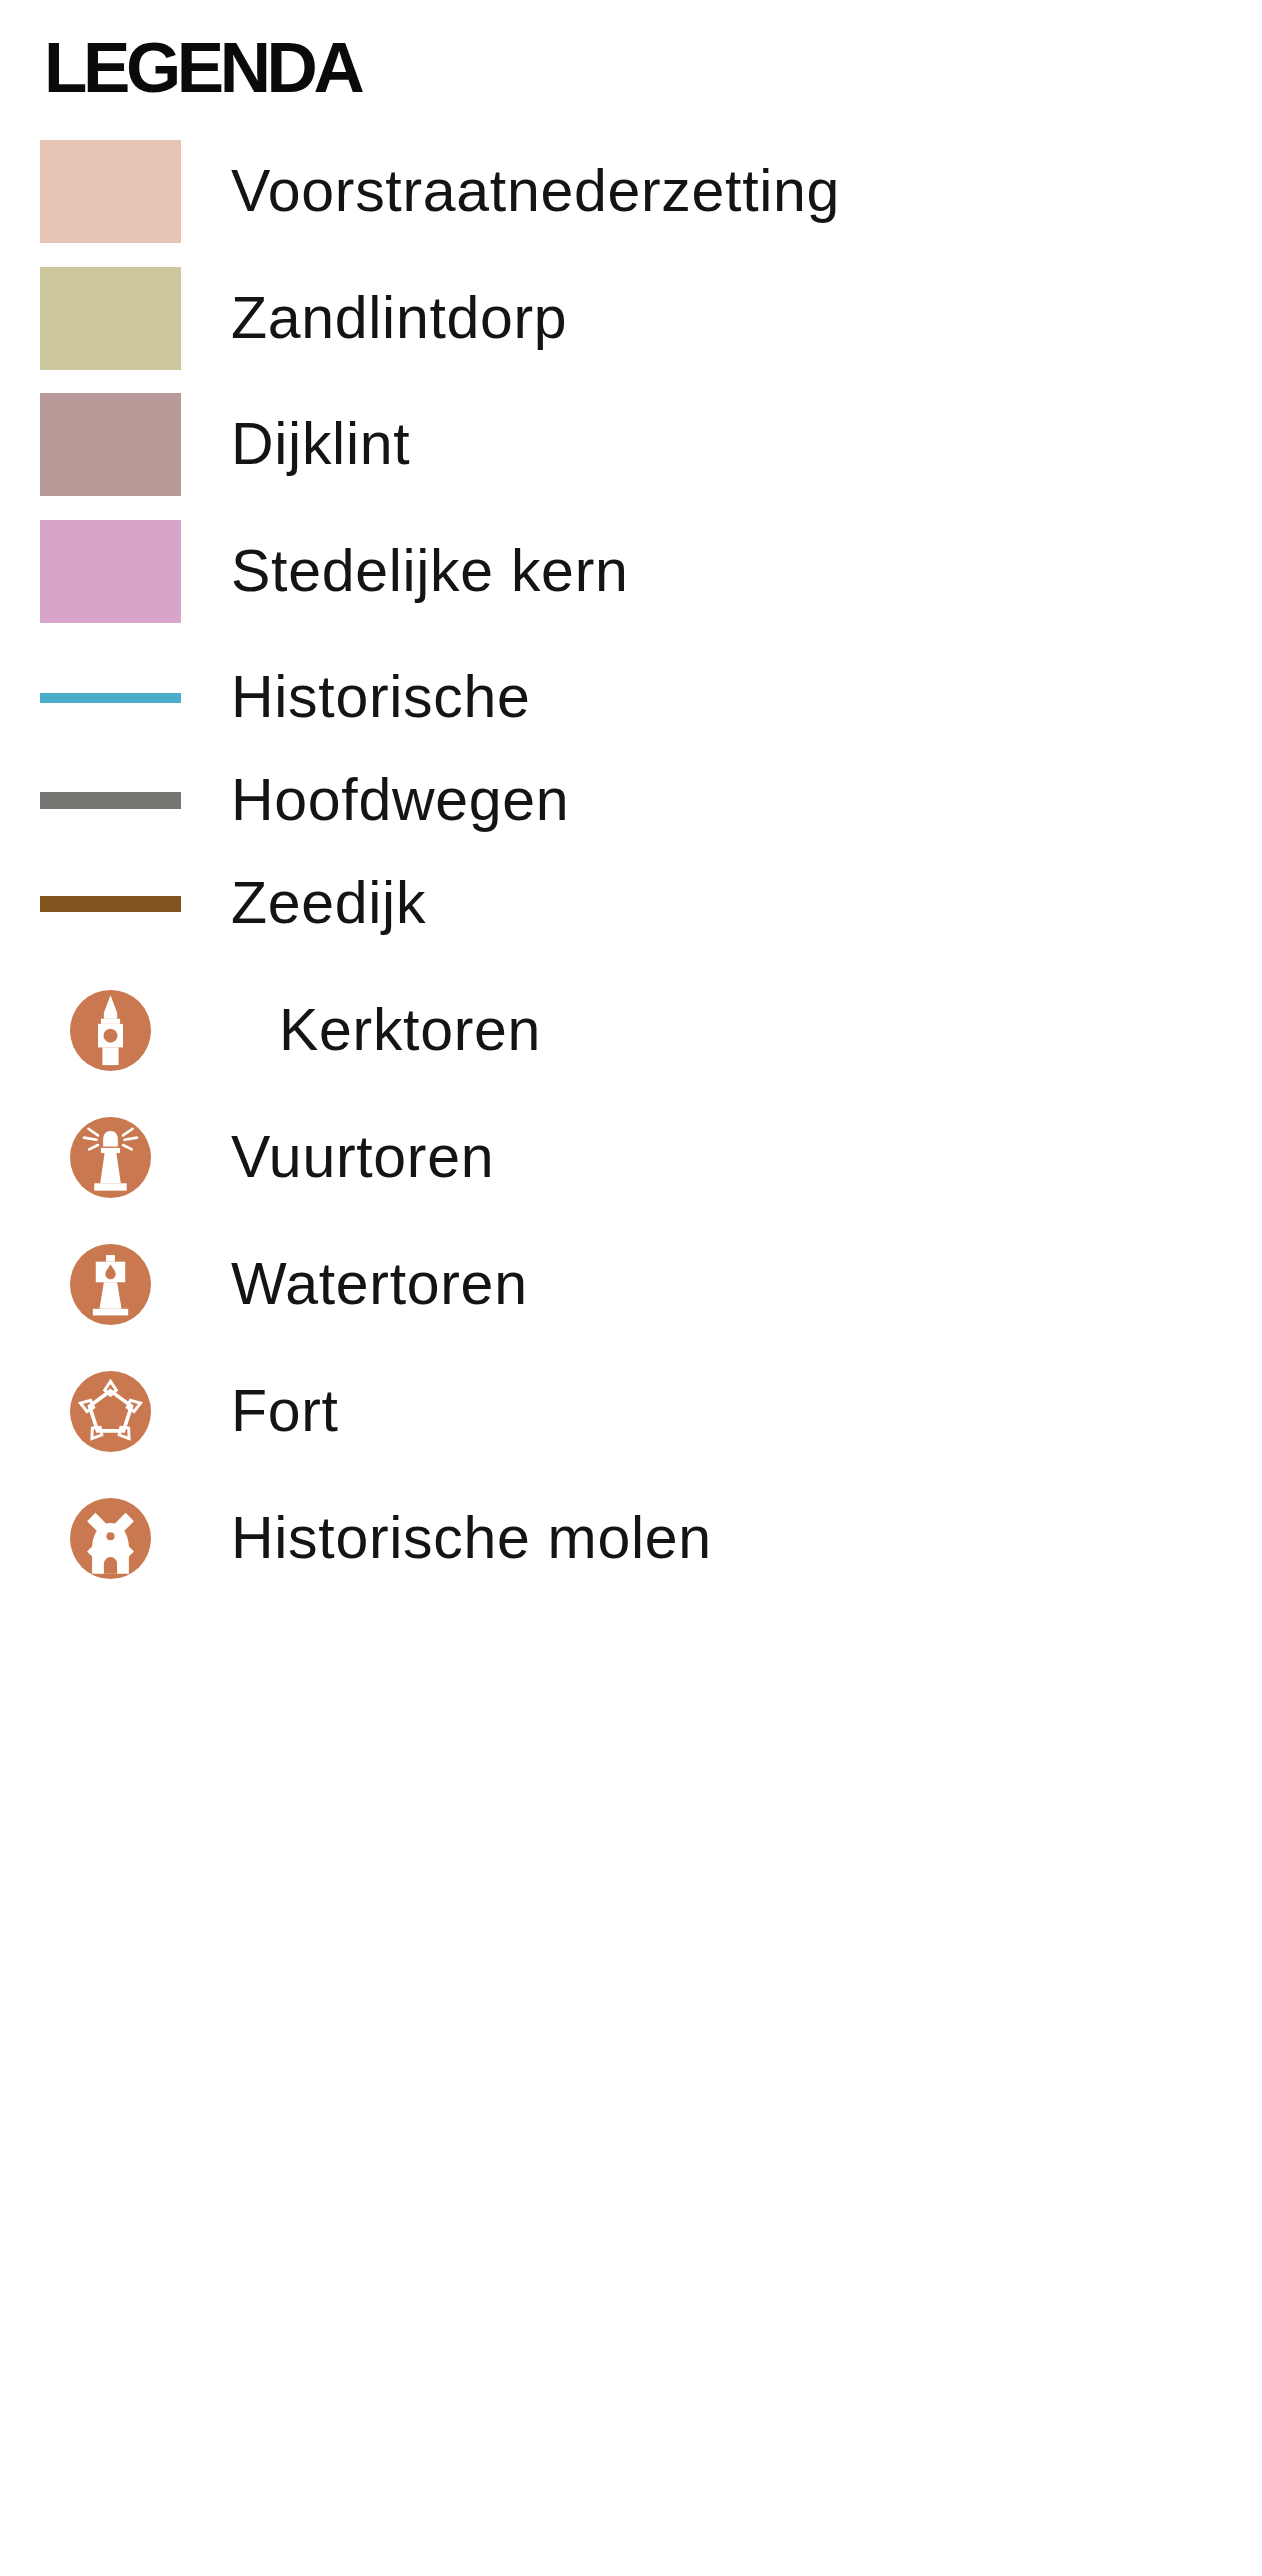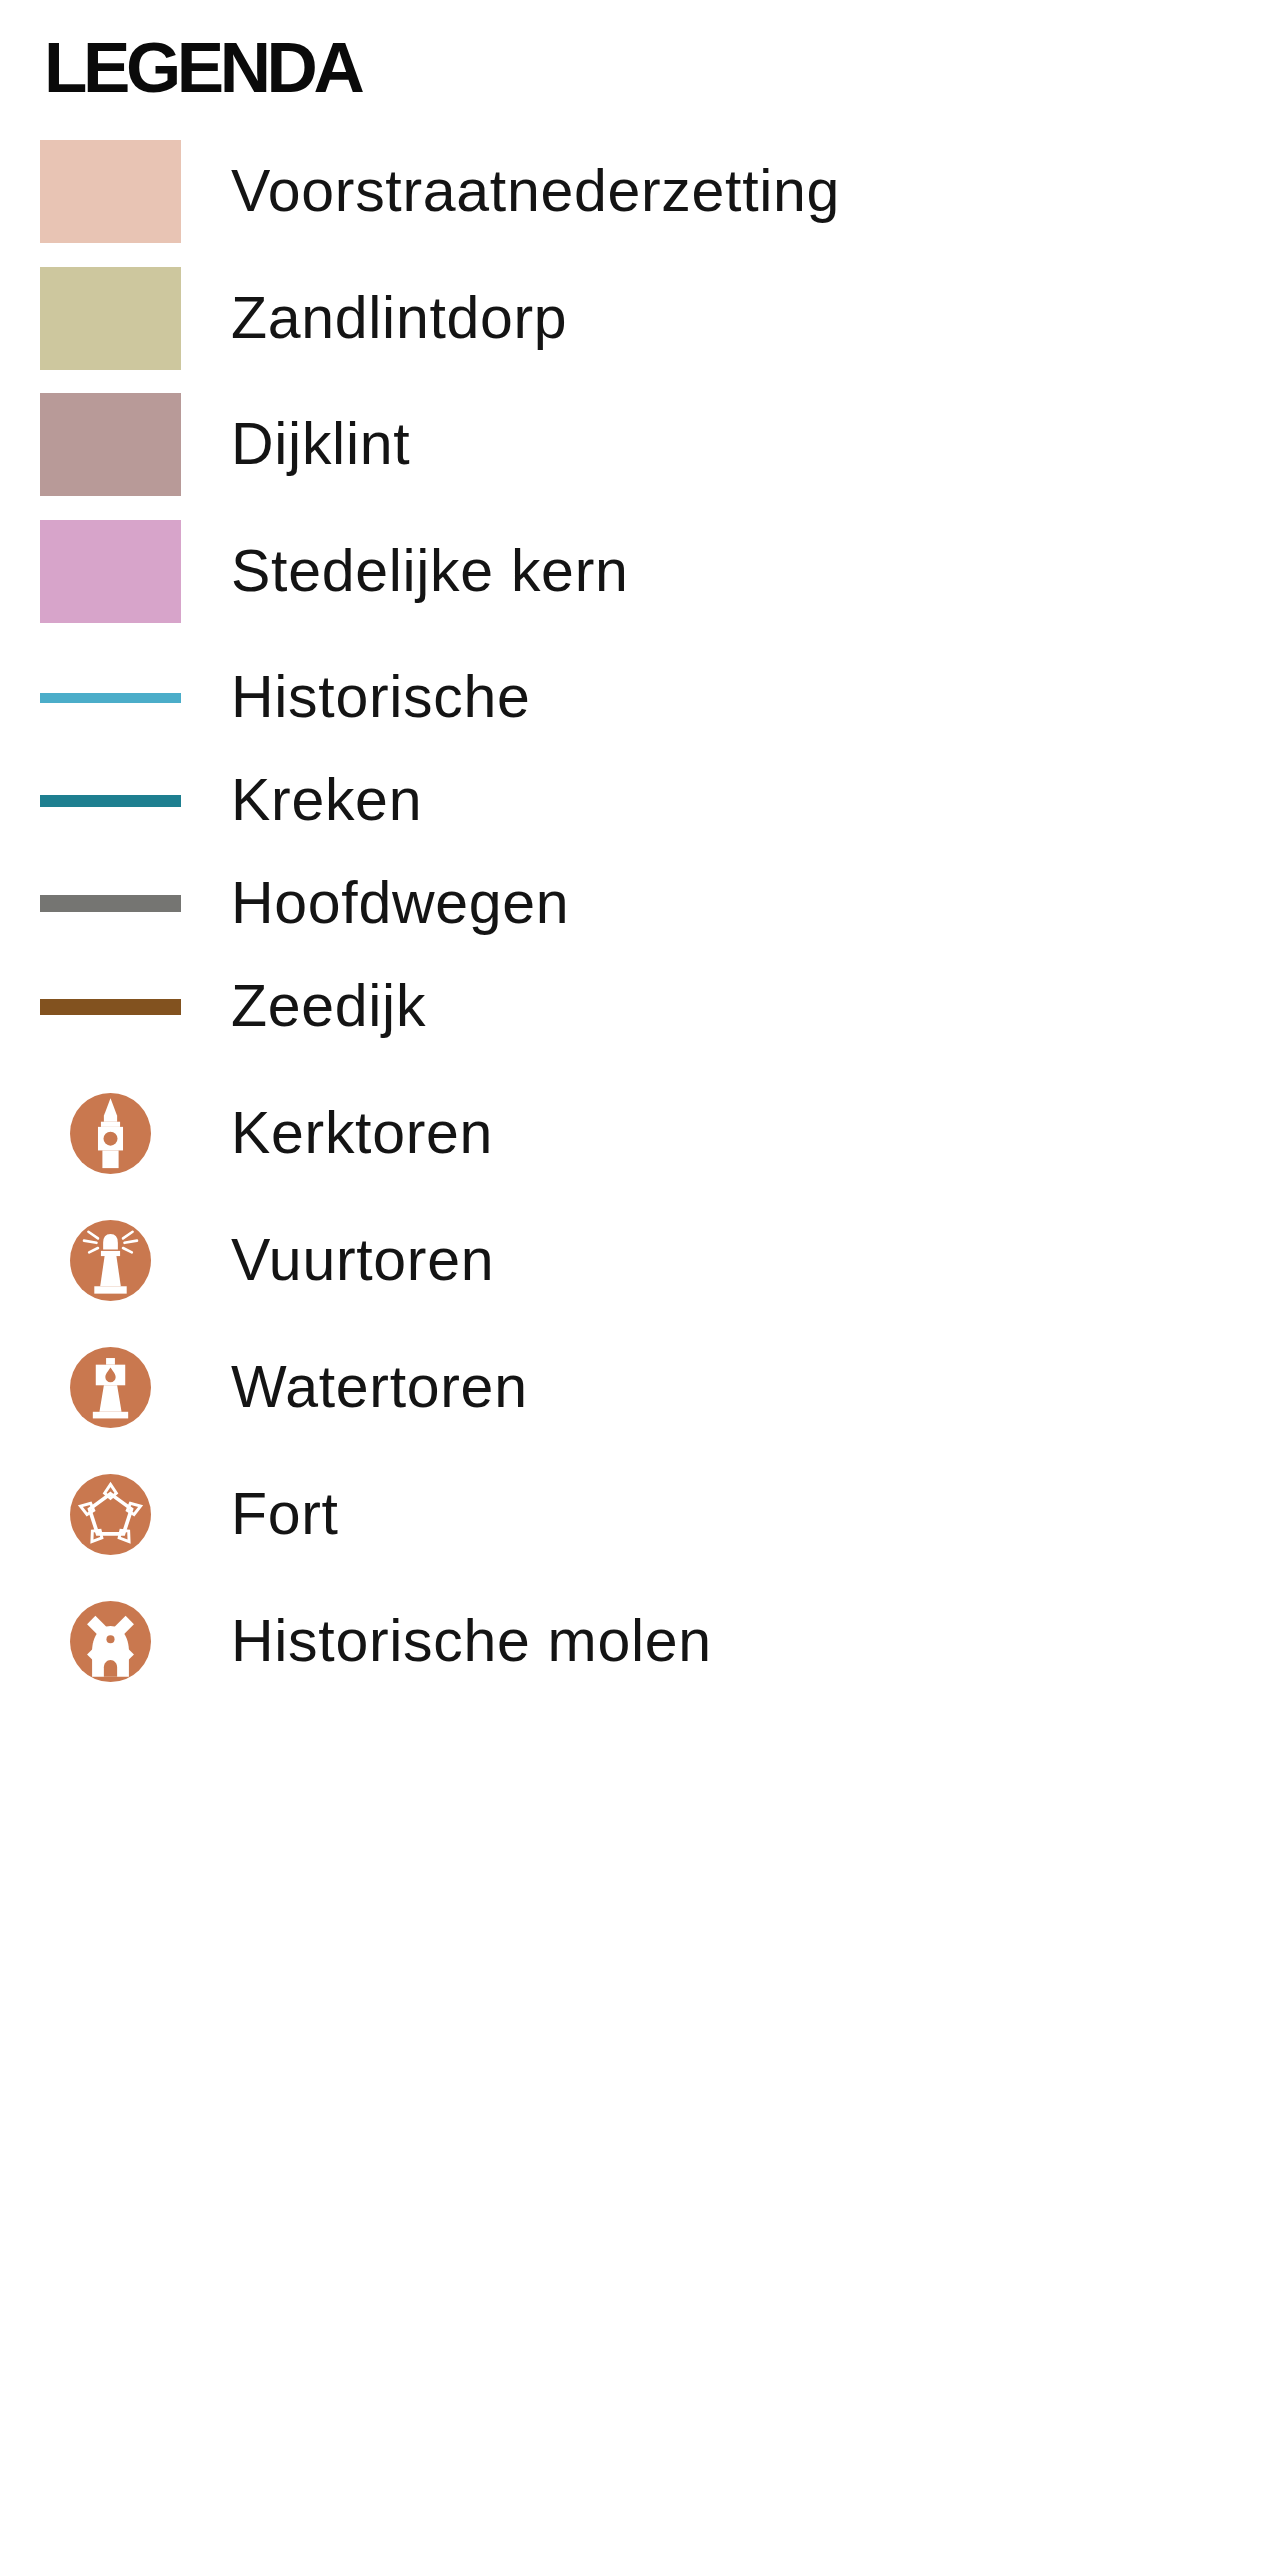--- a/index.html
+++ b/index.html
@@ -22,21 +22,21 @@
   .rows {
     position:absolute; left:40px; top:140px;
     display:flex; flex-direction:column;
     width:1030px;
     text-align:right;
   }
   .row { display:flex; align-items:center; }
   .area-row { height:103px; margin-bottom:23.6px; }
   .line-row { height:103px; }
   .icon-row { height:127px; }
-  .icon-row.first { margin-top:11.8px; }
+  .icon-row.first { margin-top:11.8px;gap:48px; }
   .key {
     width:141px; flex:0 0 141px;
     display:flex; align-items:center; justify-content:center;
     height:100%;
   }
   .swatch { width:141px; height:103px; }
   .line-swatch { width:141px; }
   .icon { display:flex; align-items:center; justify-content:center; }
   .icon svg { display:block; }
   .lbl {
@@ -76,26 +76,20 @@
         <div class="key">
           <div class="swatch" style="background:#d7a4ca"></div>
         </div>
         <span class="lbl">Stedelijke kern</span>
       </div>
       <div class="row line-row">
         <div class="key">
           <div class="line-swatch" style="background:#4badc9;height:10.3px"></div>
         </div>
         <span class="lbl">Historische</span>
-      </div>
-      <div class="row line-row">
-        <div class="key">
-          <div class="line-swatch" style="background:#1e7f90;height:11.8px"></div>
-        </div>
-        <span class="lbl">Kreken</span>
       </div>
       <div class="row line-row">
         <div class="key">
           <div class="line-swatch" style="background:#757572;height:17px"></div>
         </div>
         <span class="lbl">Hoofdwegen</span>
       </div>
       <div class="row line-row">
         <div class="key">
           <div class="line-swatch" style="background:#82521f;height:15.5px"></div>

